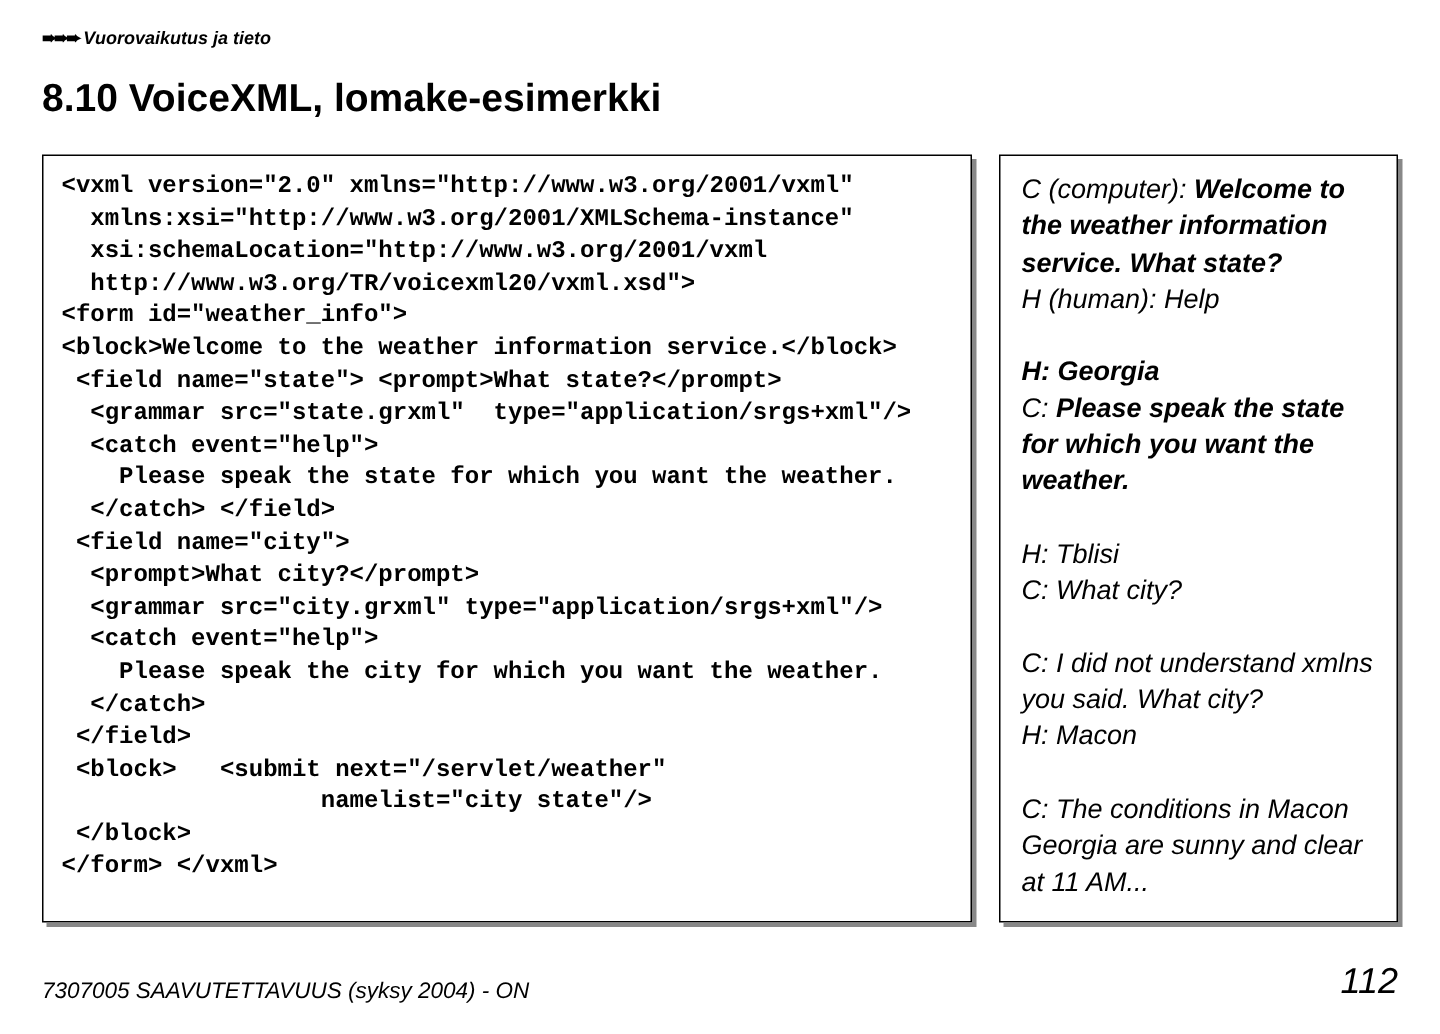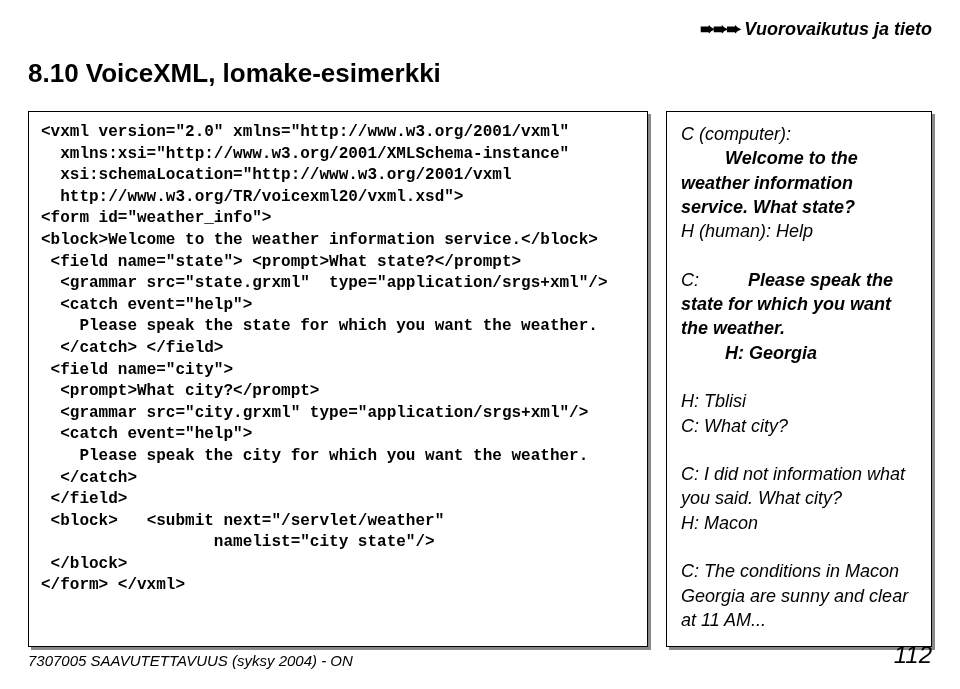--- a/index.html
+++ b/index.html
@@ -5,24 +5,23 @@
   * { box-sizing: border-box; margin: 0; padding: 0; }
   body {
     width: 960px;
     height: 689px;
     background: #ffffff;
     font-family: Arial, Helvetica, sans-serif;
     position: relative;
     padding: 18px 28px 0 28px;
   }
   .breadcrumb {
-    text-align: right;
     font-weight: bold;
     font-style: italic;
-    font-size: 18px;
+    font-size: 12px;
     margin-bottom: 18px;
   }
   .arrow {
     display: inline-block;
     font-style: normal;
     color: #000;
     font-weight: bold;
     margin-right: -2px;
   }
   .heading {
@@ -49,21 +48,21 @@
   .dialog-box {
     border: 1px solid #000;
     box-shadow: 3px 3px 0 #888;
     font-family: Arial, Helvetica, sans-serif;
     font-style: italic;
     font-size: 18px;
     line-height: 1.35;
     padding: 10px 14px 14px 14px;
     flex: 1;
   }
-  .dialog-box b { font-style: italic; margin-left: 44px; }
+  .dialog-box b { font-style: italic; }
   .footer {
     position: absolute;
     bottom: 20px;
     left: 28px;
     right: 28px;
     display: flex;
     justify-content: space-between;
     align-items: flex-end;
     font-size: 15px;
     font-style: italic;
@@ -102,27 +101,27 @@
   &lt;/catch&gt;
  &lt;/field&gt;
  &lt;block&gt;   &lt;submit next="/servlet/weather"
                   namelist="city state"/&gt;
  &lt;/block&gt;
 &lt;/form&gt; &lt;/vxml&gt;</div>
   <div class="dialog-box">
     <p><span>C (computer): </span><b>Welcome to the weather information service. What state?</b></p>
     <p>H (human): Help</p>
     <br>
+    <p><b>H: Georgia</b></p>
     <p><span>C: </span><b>Please speak the state for which you want the weather.</b></p>
-    <p><b>H: Georgia</b></p>
     <br>
     <p>H: Tblisi</p>
     <p>C: What city?</p>
     <br>
-    <p>C: I did not information what you said. What city?</p>
+    <p>C: I did not understand xmlns you said. What city?</p>
     <p>H: Macon</p>
     <br>
     <p>C: The conditions in Macon Georgia are sunny and clear at 11 AM...</p>
   </div>
 </div>
 
 <div class="footer">
   <span>7307005 SAAVUTETTAVUUS (syksy 2004) - ON</span>
   <span class="page-num">112</span>
 </div>

